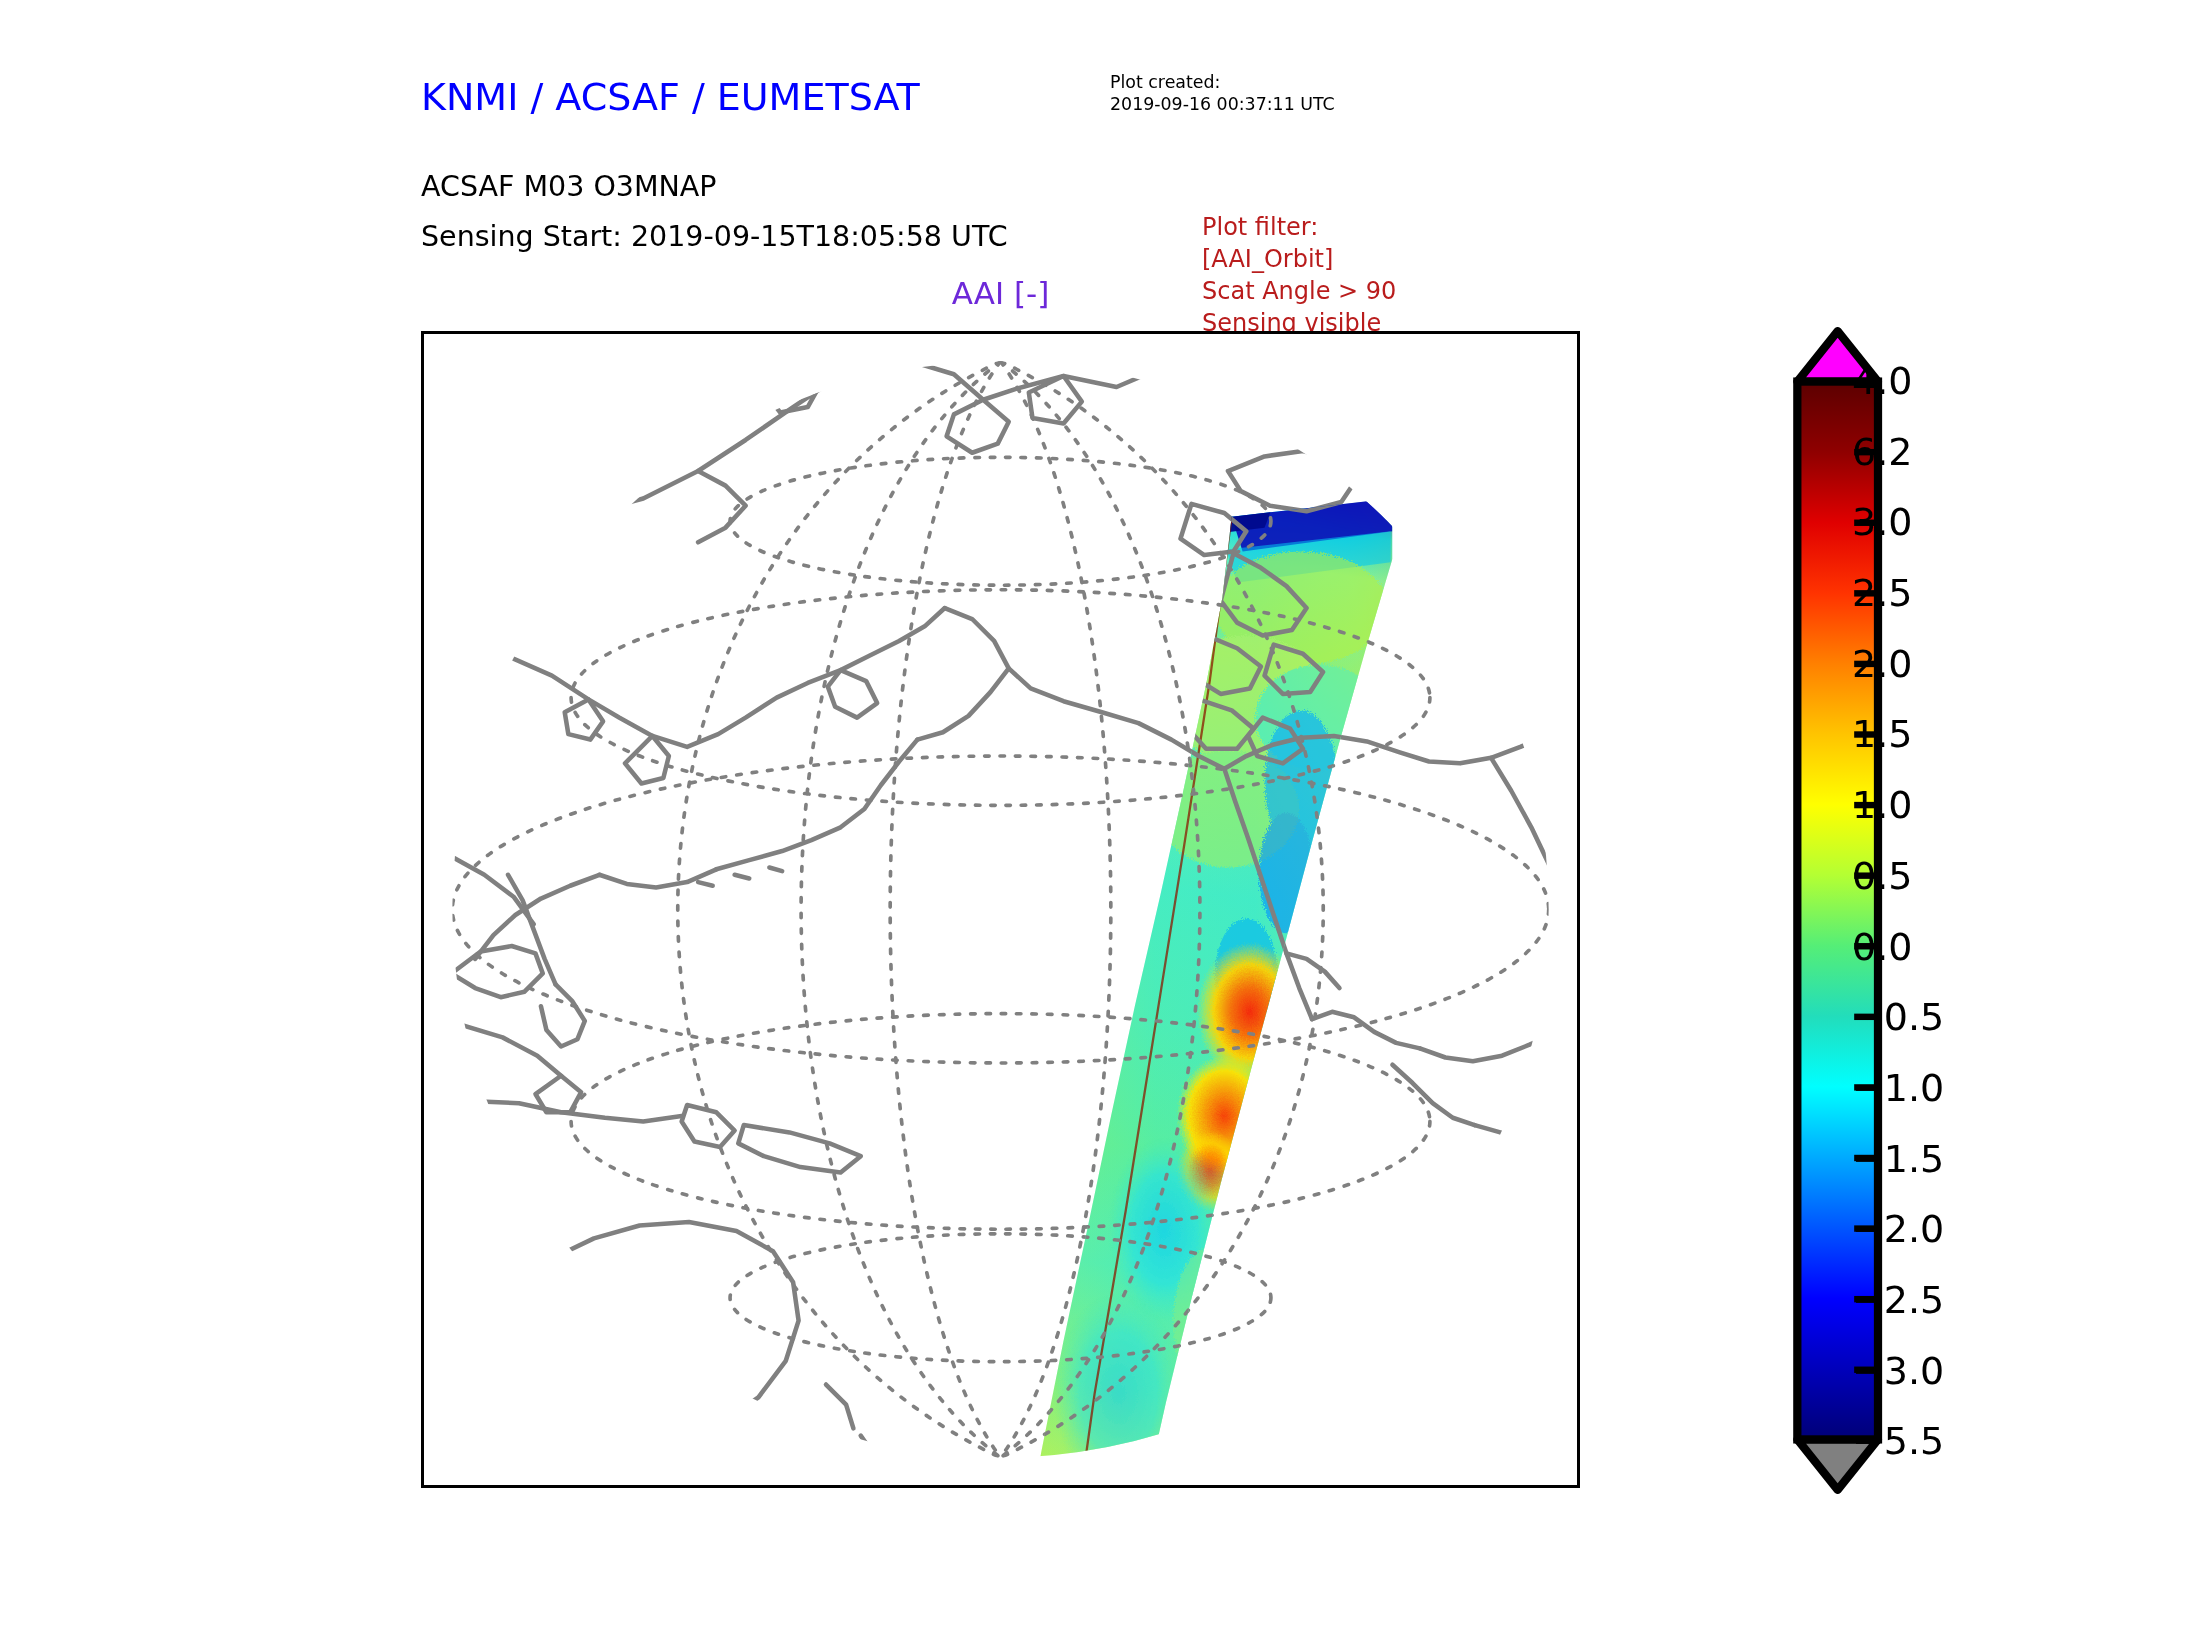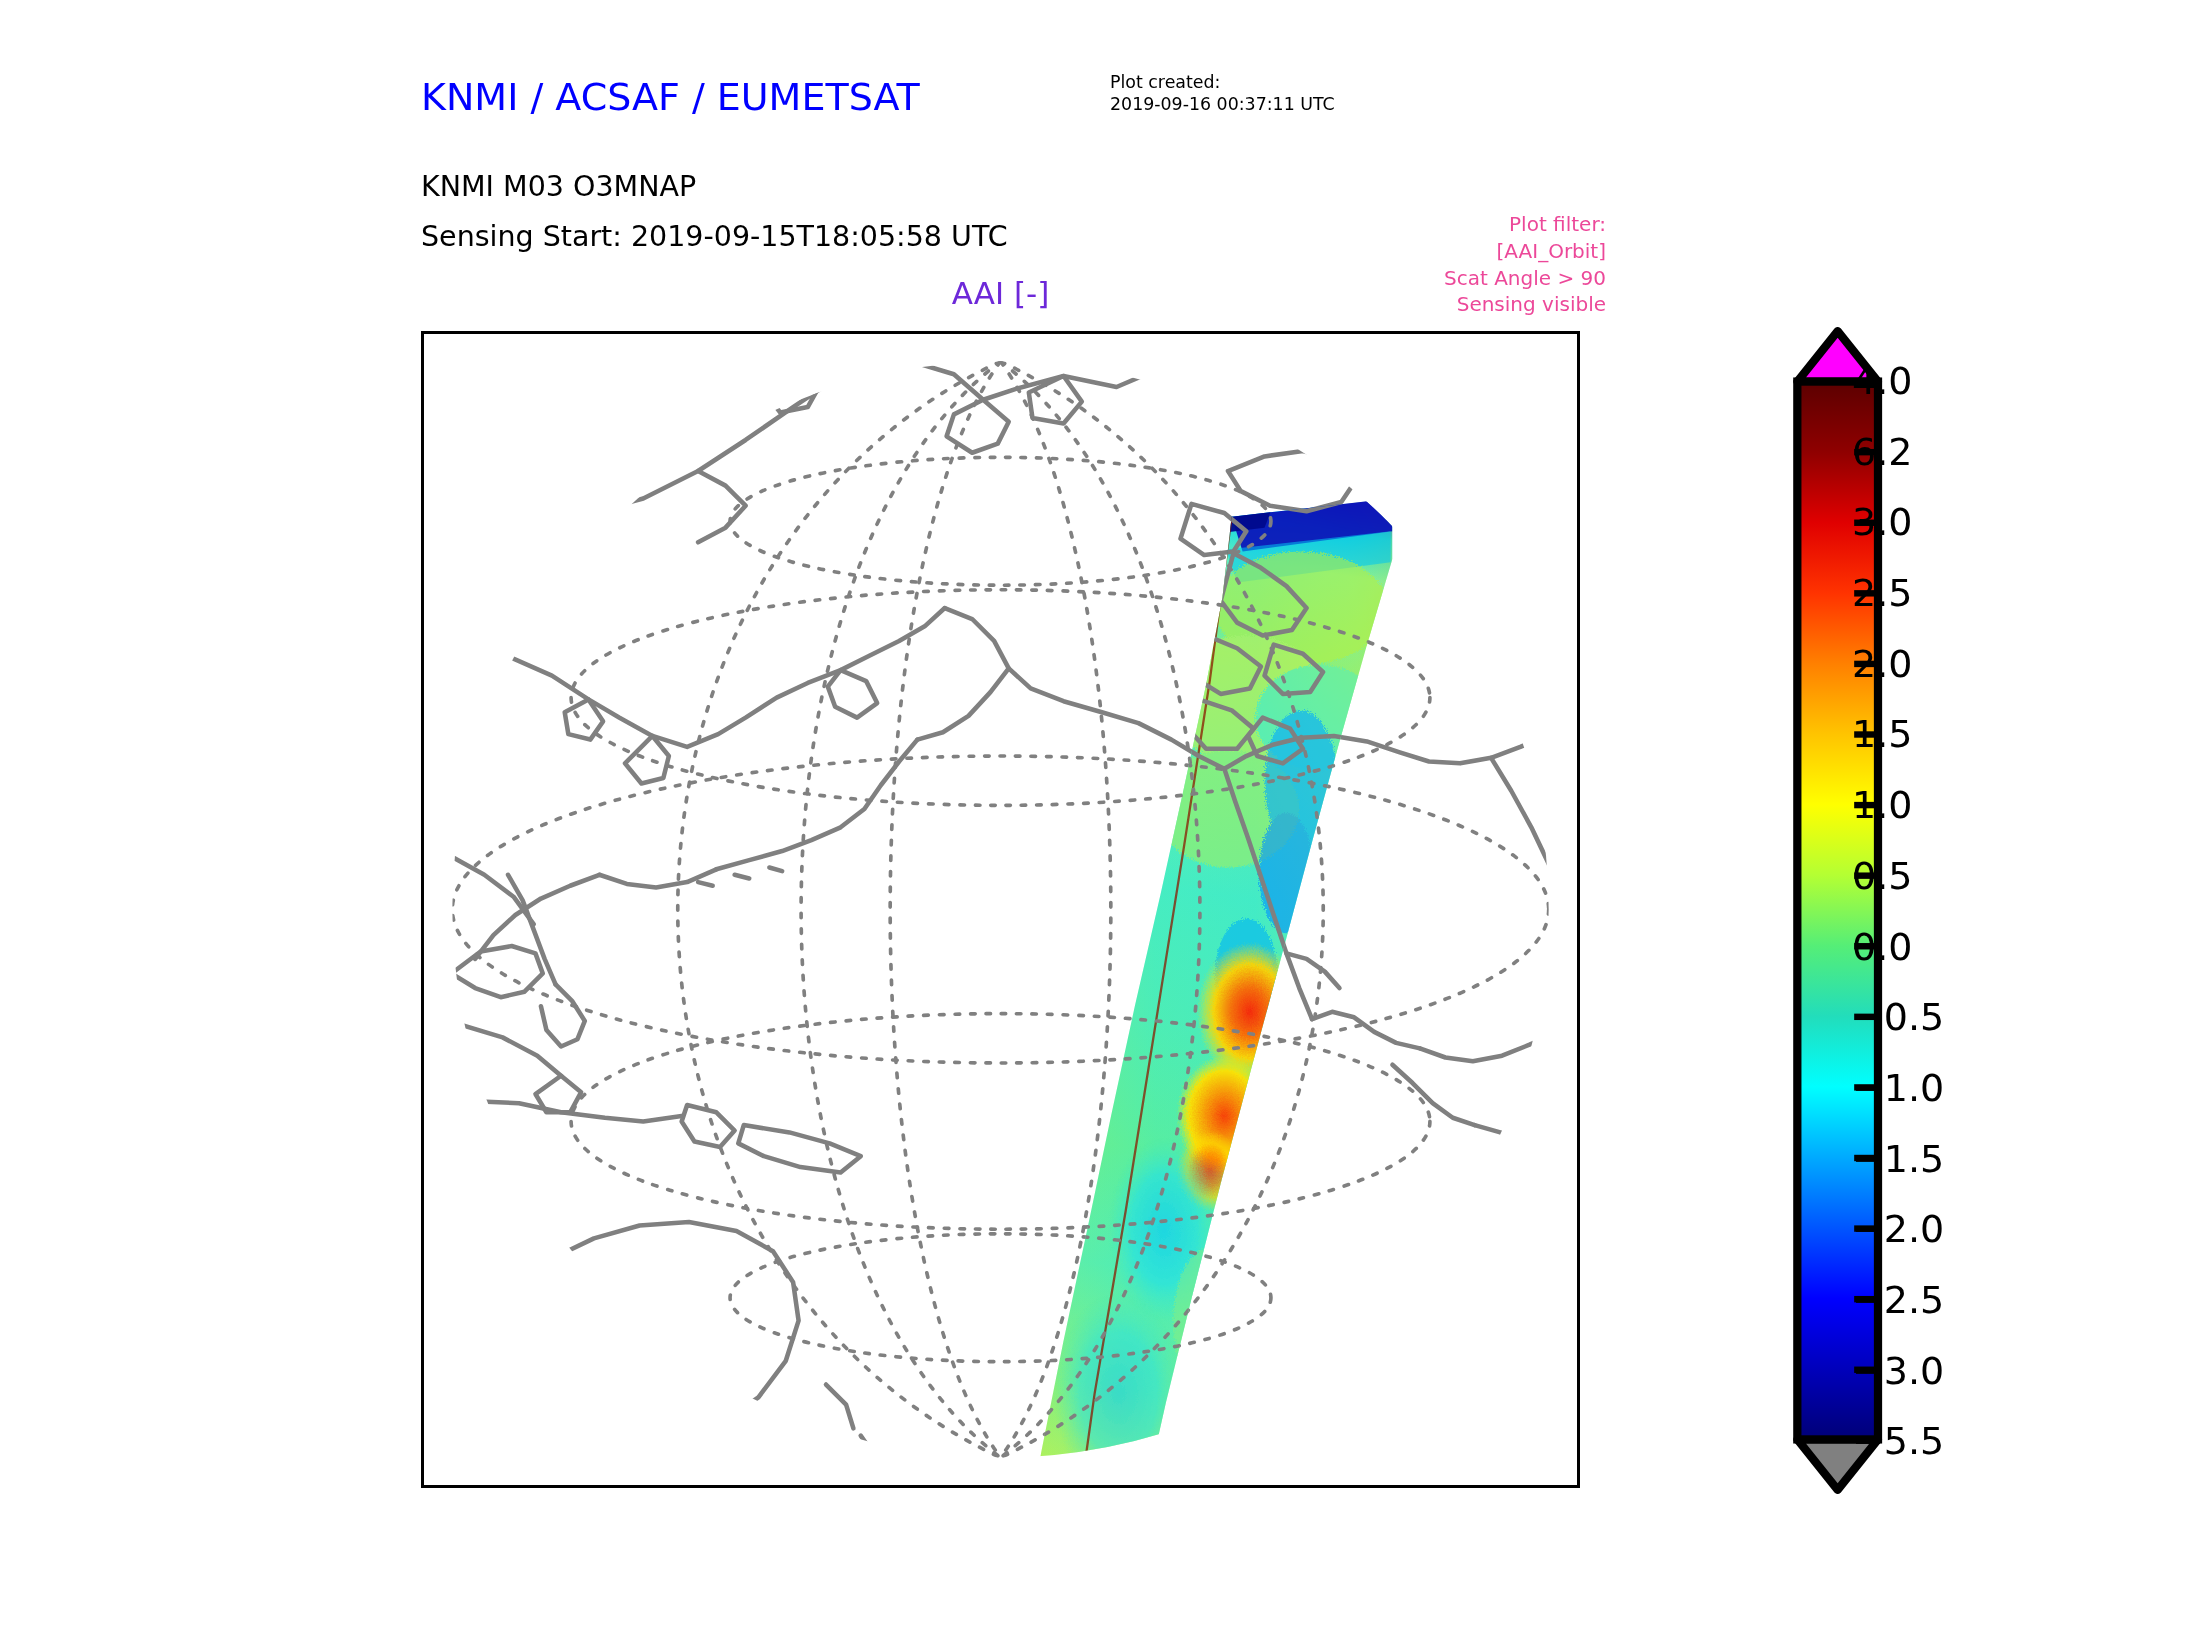--- a/index.html
+++ b/index.html
@@ -58,23 +58,22 @@
     top: 220px;
     font-size: 28.5px;
     color: #000;
     white-space: nowrap;
   }
   #plot-filter-block {
     position: absolute;
     left: 1194px;
     top: 211px;
     width: 404px;
-    text-align: right;
-    font-size: 20px;
-    color: #ec4899;
+    font-size: 24px;
+    color: #b91c1c;
     line-height: 1.34;
     white-space: nowrap;
   }
   #plot-filter-block .line { display: block; }
 
   #map-title {
     position: absolute;
     left: 413px;
     top: 275px;
     width: 1159px;
@@ -121,21 +120,21 @@
 
 <div class="fig">
 
   <div id="agency-title">KNMI / ACSAF / EUMETSAT</div>
 
   <div id="plot-created-block">
     <span class="line">Plot created:</span>
     <span class="line">2019-09-16 00:37:11 UTC</span>
   </div>
 
-  <div id="product-title">KNMI M03 O3MNAP</div>
+  <div id="product-title">ACSAF M03 O3MNAP</div>
   <div id="sensing-start">Sensing Start: 2019-09-15T18:05:58 UTC</div>
 
   <div id="plot-filter-block">
     <span class="line">Plot filter:</span>
     <span class="line">[AAI_Orbit]</span>
     <span class="line">Scat Angle &gt; 90</span>
     <span class="line">Sensing visible</span>
   </div>
 
   <div id="map-title">AAI [-]</div>

